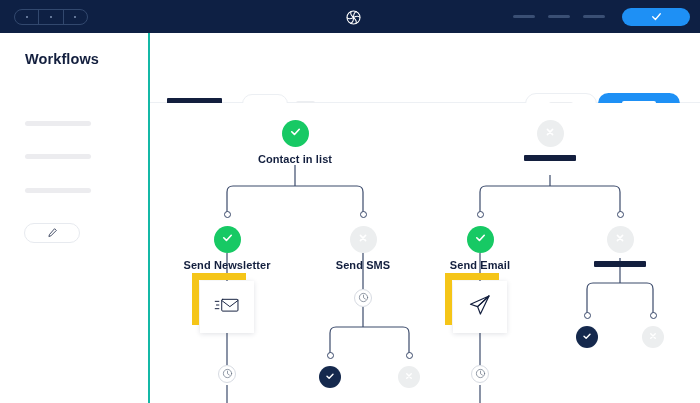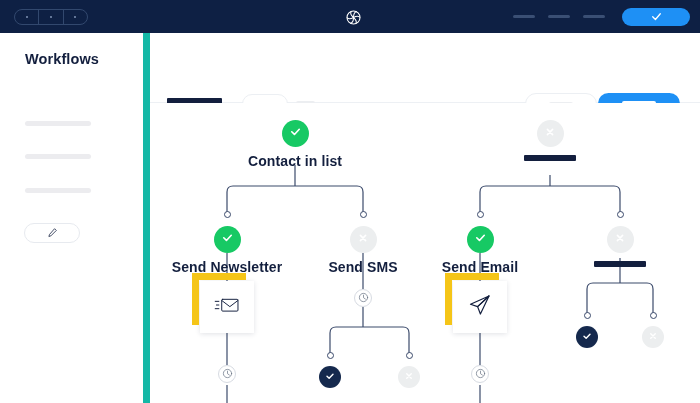--- a/index.html
+++ b/index.html
@@ -94,21 +94,21 @@
   }
   .tb-cta svg { display: block; }
 
   
   .sidebar {
     position: absolute;
     left: 0; top: 33px;
     width: 150px;
     height: 370px;
     background: #ffffff;
-    border-right: 7px solid #14b8a6;
+    border-right: 2px solid #14b8a6;
     box-sizing: border-box;
   }
   .sidebar-title {
     position: absolute;
     left: 25px;
     top: 18px;
     font-size: 14.5px;
     font-weight: bold;
     color: #131f3e;
     letter-spacing: 0.1px;
@@ -255,21 +255,21 @@
     justify-content: center;
     flex: none;
   }
   .status.sm { width: 22px; height: 22px; }
   .status.green { background: #17c964; }
   .status.gray  { background: #eceeef; }
   .status.navy  { background: #122murky; }
   .status.navy  { background: #15294d; }
   .node-label {
     margin-top: 6px;
-    font-size: 14px;
+    font-size: 11px;
     font-weight: bold;
     color: #131f3e;
     white-space: nowrap;
     letter-spacing: 0.1px;
   }
   .node-bar {
     margin-top: 8px;
     width: 52px;
     height: 6px;
     background: #131f3e;

